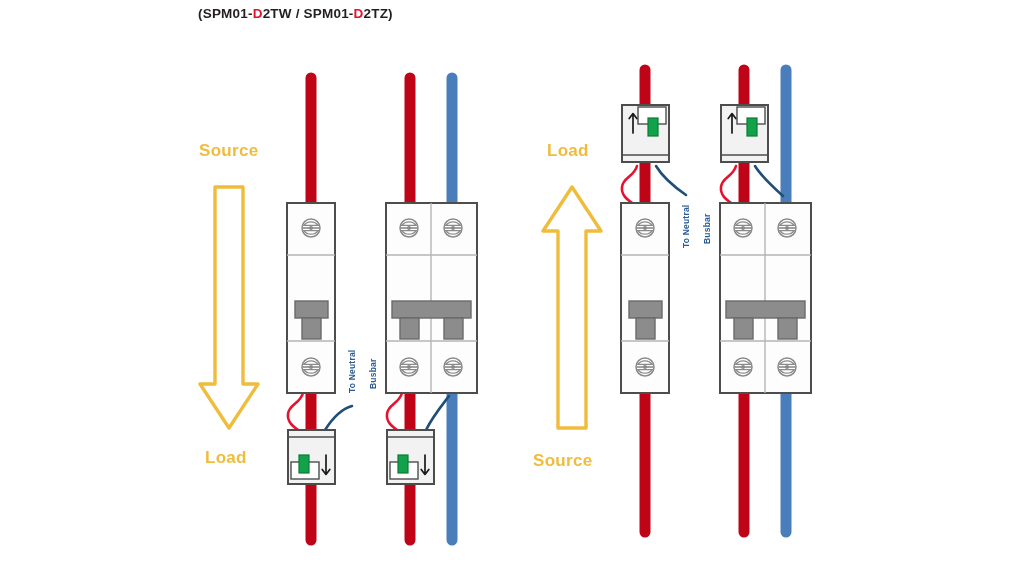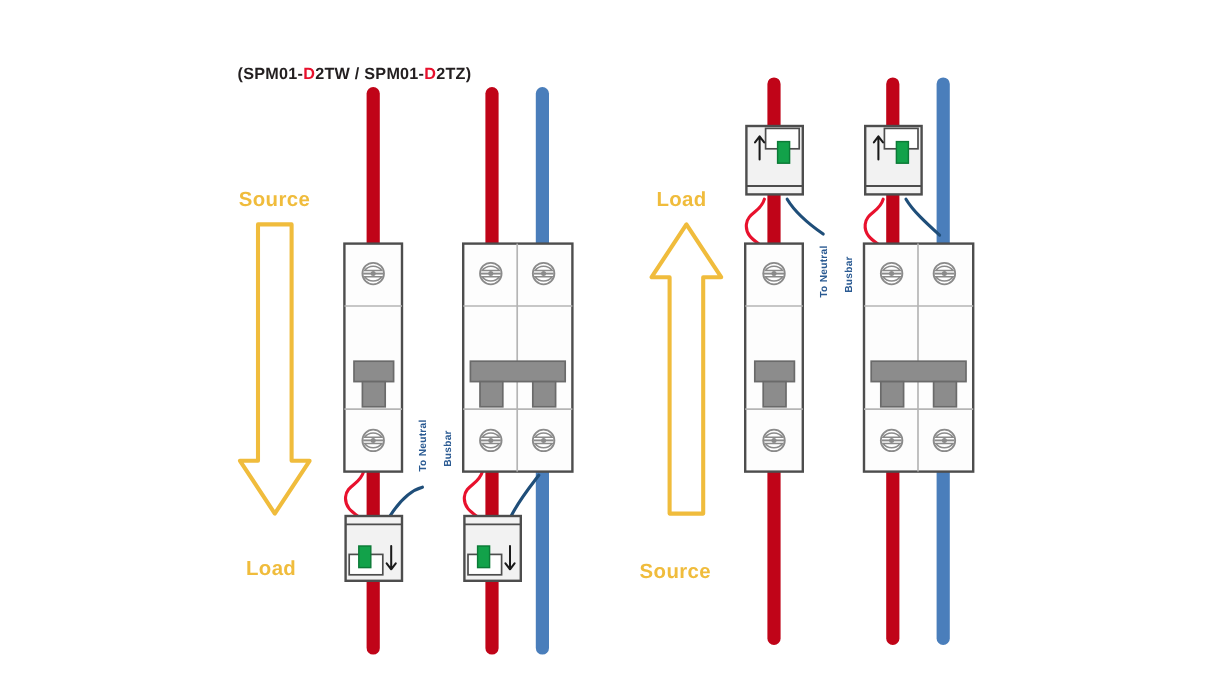--- a/index.html
+++ b/index.html
@@ -7,27 +7,26 @@
     width:1024px;height:576px;background:#ffffff;overflow:hidden;
     font-family:"Liberation Sans",sans-serif;position:relative;
   }
   #stage{position:absolute;left:0;top:0;width:1024px;height:576px;}
   #svgroot{position:absolute;left:0;top:0;}
 
   .title-wrap{
     position:absolute;left:198px;top:6px;
     font-size:13.5px;font-weight:bold;color:#231f20;letter-spacing:.2px;
     white-space:nowrap;
-    margin-top:48px;
   }
   .title-wrap .hl{color:#e8112d;}
 
   .flowlabel{
     position:absolute;font-size:17px;font-weight:bold;color:#f0bc3c;
-    letter-spacing:.3px;white-space:nowrap;margin-top:16px;
+    letter-spacing:.3px;white-space:nowrap;
   }
   .vlabel{
     position:absolute;font-size:12.5px;font-weight:bold;color:#f0bc3c;
     white-space:nowrap;transform-origin:0 0;
   }
   .busbar-lbl{
     position:absolute;font-size:8.5px;font-weight:bold;color:#2a5a92;
     white-space:nowrap;transform-origin:0 0;letter-spacing:.2px;
   }
   .mod-num{

